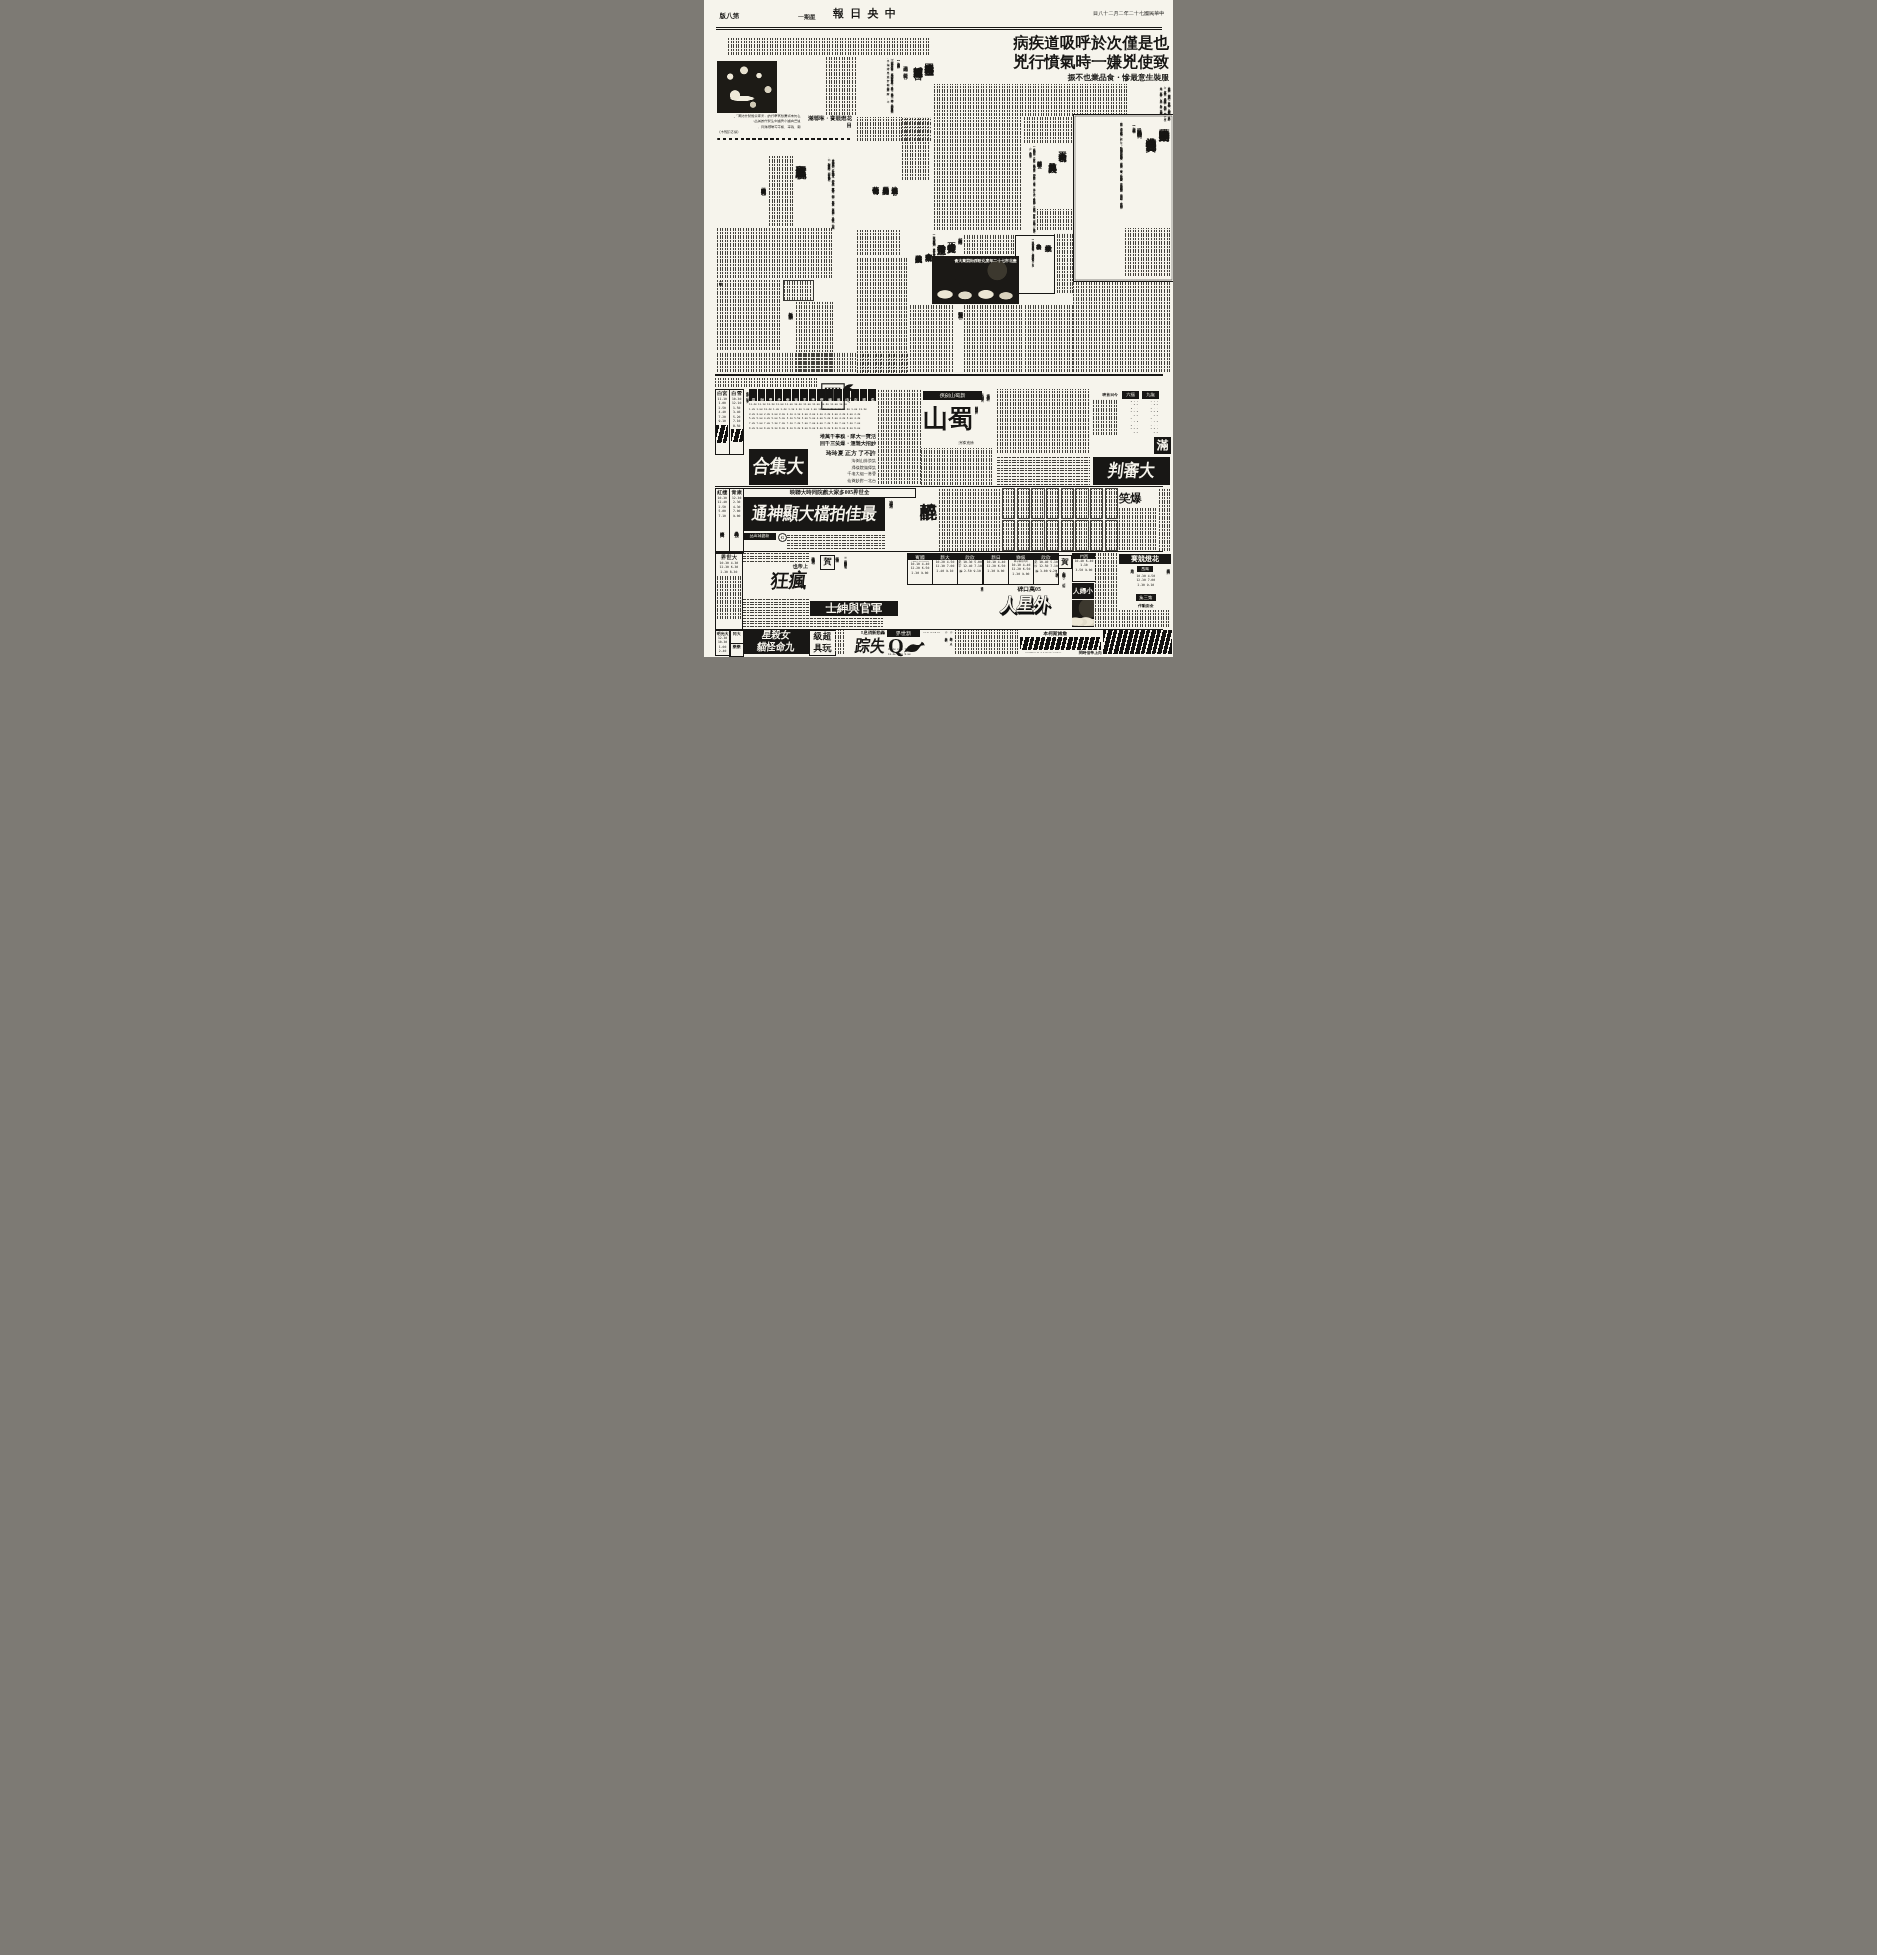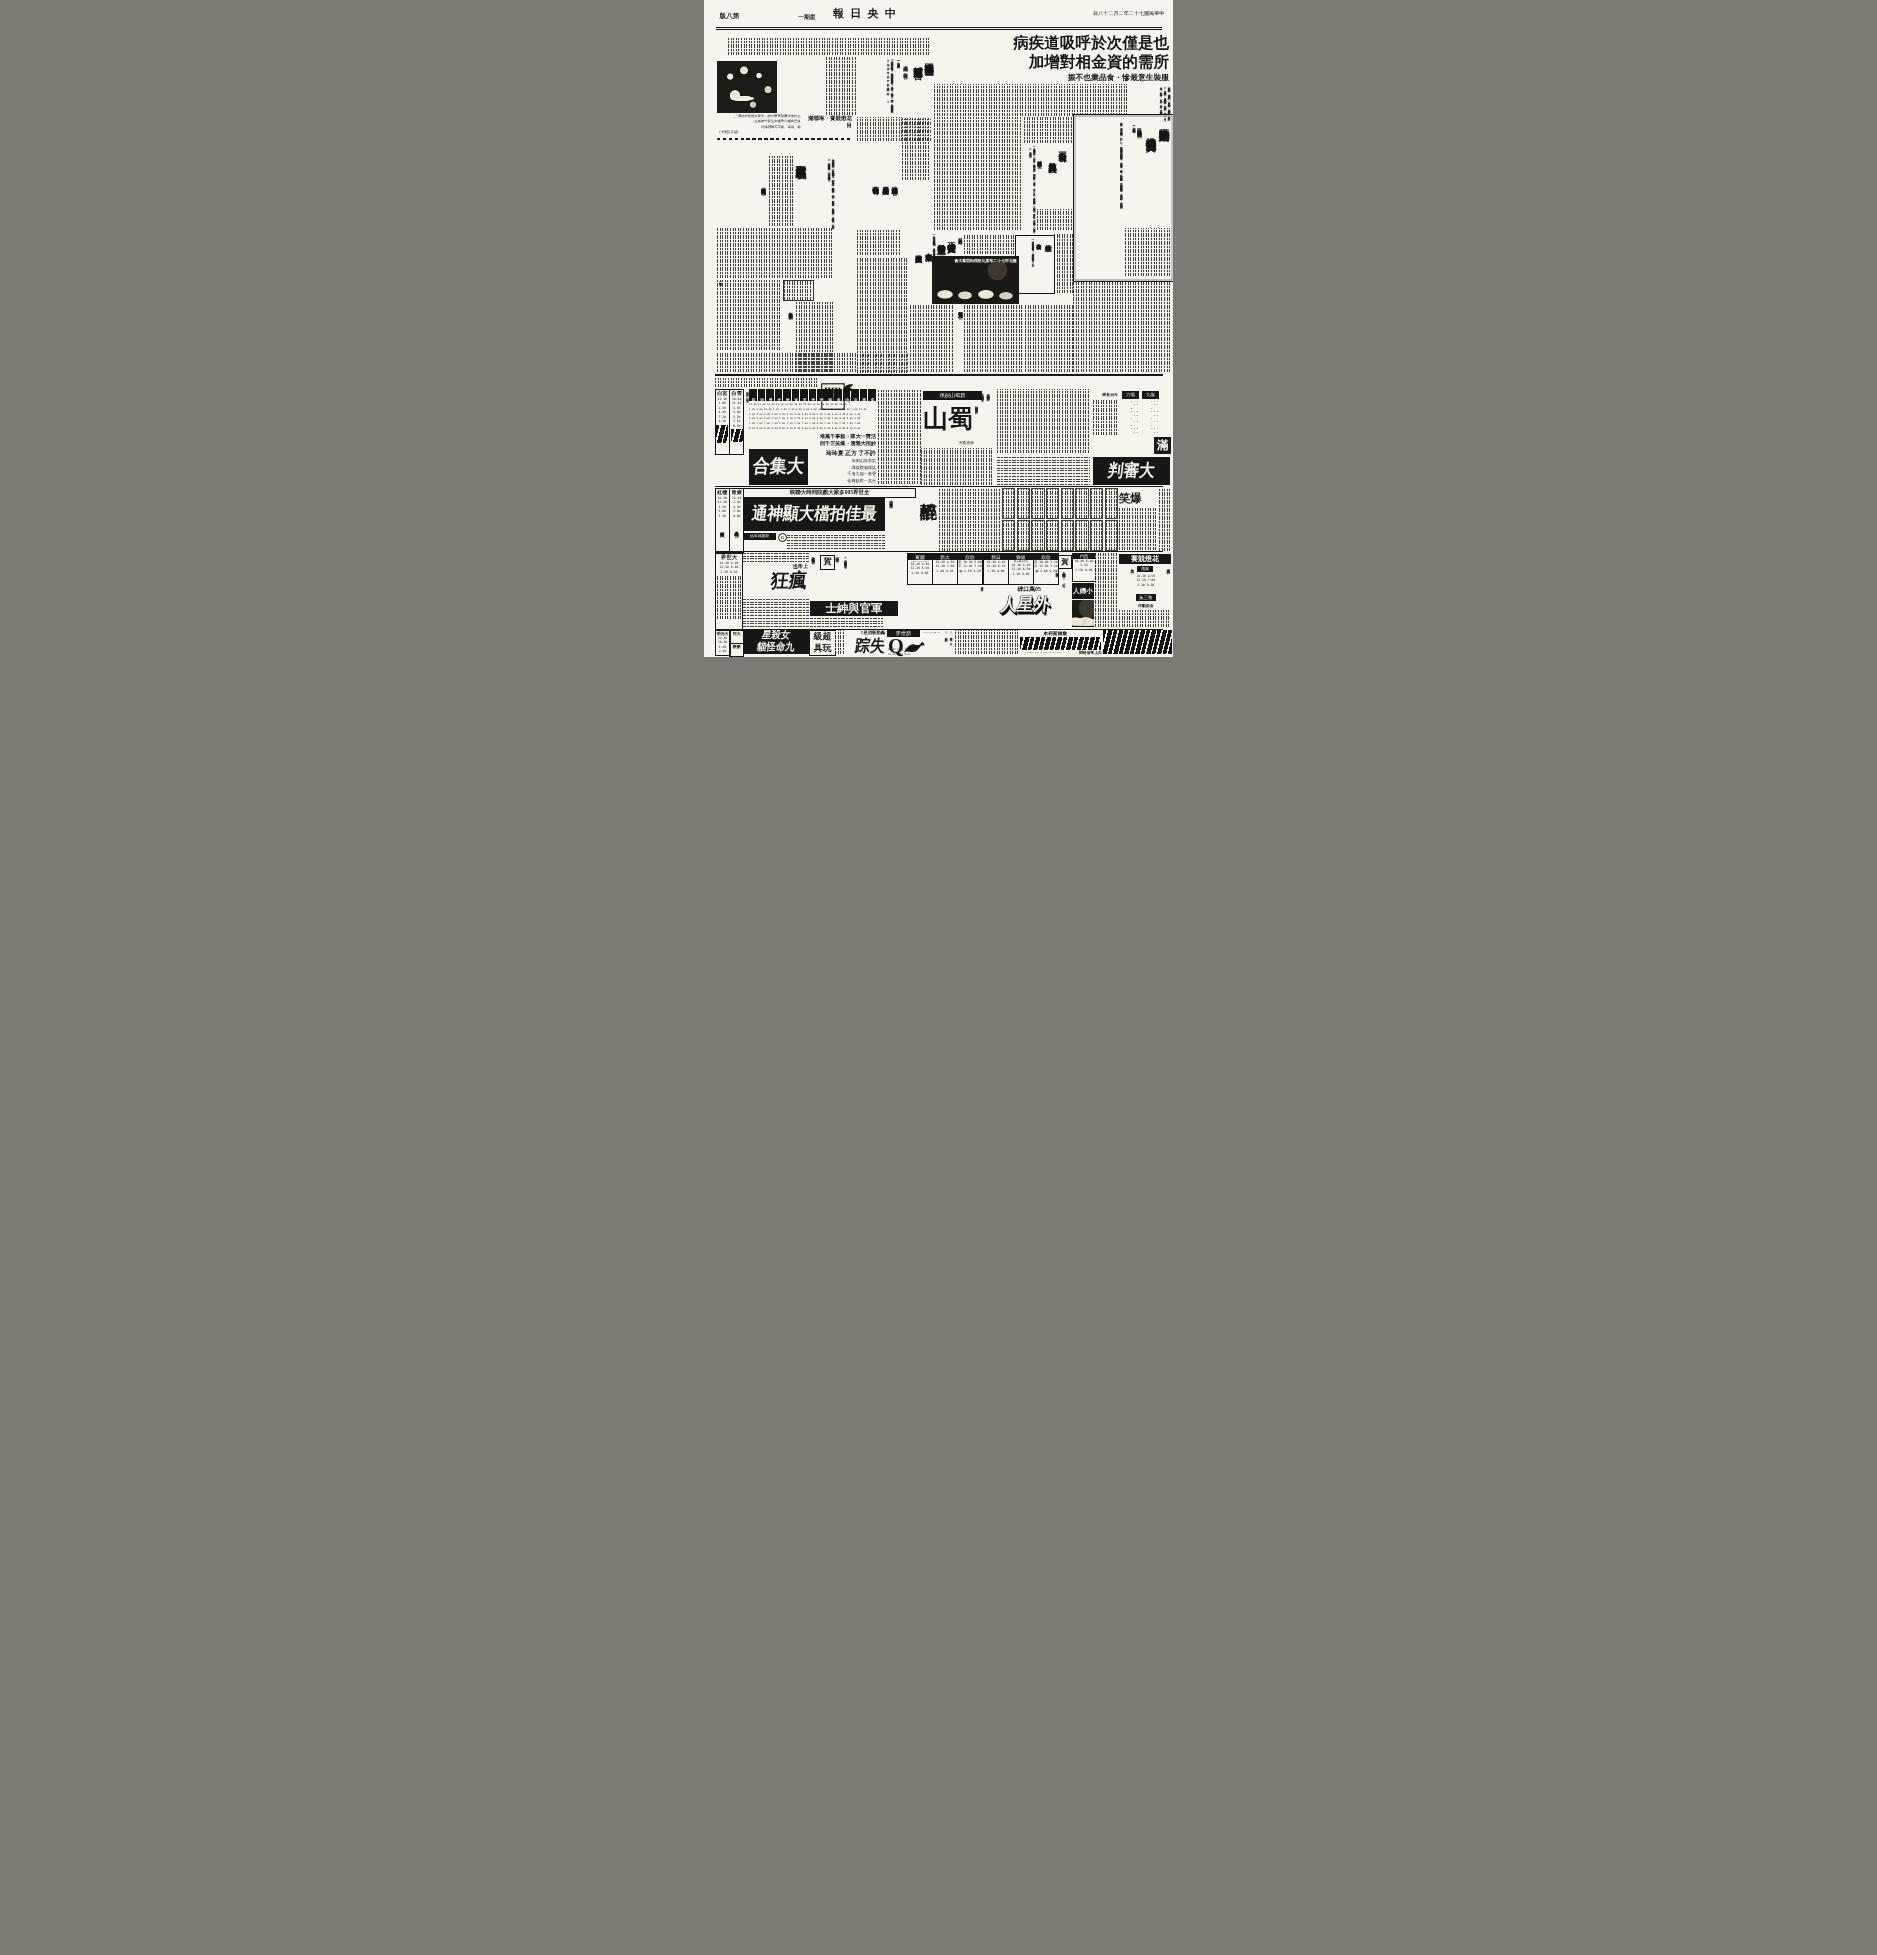--- a/index.html
+++ b/index.html
@@ -58,21 +58,21 @@
 
 <div class="page">
 
   <div class="abs rtl b" style="left:15.6px;top:11.7px;font-size:6.6px;">第八版</div>
   <div class="abs rtl b" style="left:94px;top:12.5px;font-size:5.9px;">星期一</div>
   <div class="abs rtl b" style="left:129px;top:5.5px;font-size:11px;letter-spacing:6.3px;">中央日報</div>
   <div class="abs rtl" style="right:8.6px;top:10.2px;font-size:5.1px;">中華民國七十二年二月二十八日</div>
   <div class="abs rule2" style="left:11.7px;top:27px;width:446px;"></div>
 
   <div class="abs rtl b" style="right:3.9px;top:33px;font-size:15.6px;">也是僅次於呼吸道疾病</div>
-  <div class="abs rtl b" style="right:3.9px;top:52px;font-size:15.6px;">所需的資金相對增加</div>
+  <div class="abs rtl b" style="right:3.9px;top:52px;font-size:15.6px;">致使兇嫌一時氣憤行兇</div>
   <div class="abs rtl b" style="right:3.9px;top:72px;font-size:7.8px;">服裝生意最慘・食品業也不振</div>
   <div class="abs greek" style="left:230px;top:84px;width:195px;height:32px;"></div>
   <div class="abs v" style="left:425px;top:84px;width:41px;height:32px;font-size:2.7px;line-height:3.9px;">這些經營店面的業者,由於抱著大撈一筆的心理,年前進貨的數量相當大,所需的資金相對增加,平常生意好的時候,資金不會發生問題,但是一遇到今年這種陰雨不斷、顧客不上門的情形,貨物賣不出去,資金又被凍結,貨款無法按時支付,空有一屋子貨品,比起攤販來,業主的損失就更大了。</div>
   <div class="abs greek" style="left:23.5px;top:38px;width:203px;height:17px;"></div>
 
   <div class="abs photo" style="left:13px;top:61px;width:60px;height:52px;"></div>
   <div class="abs rtl b" style="left:99px;top:115px;width:49px;font-size:5.5px;">花燈競賽・琳瑯滿目</div>
   <div class="abs" style="left:15.6px;top:114px;width:81px;font-size:3.3px;line-height:1.6;">
     <div class="rtl">在長泰街廣照宮舉行的「元宵花燈製作比賽」,</div>
     <div class="rtl">這些由國小與國中生製作的展品:</div>

